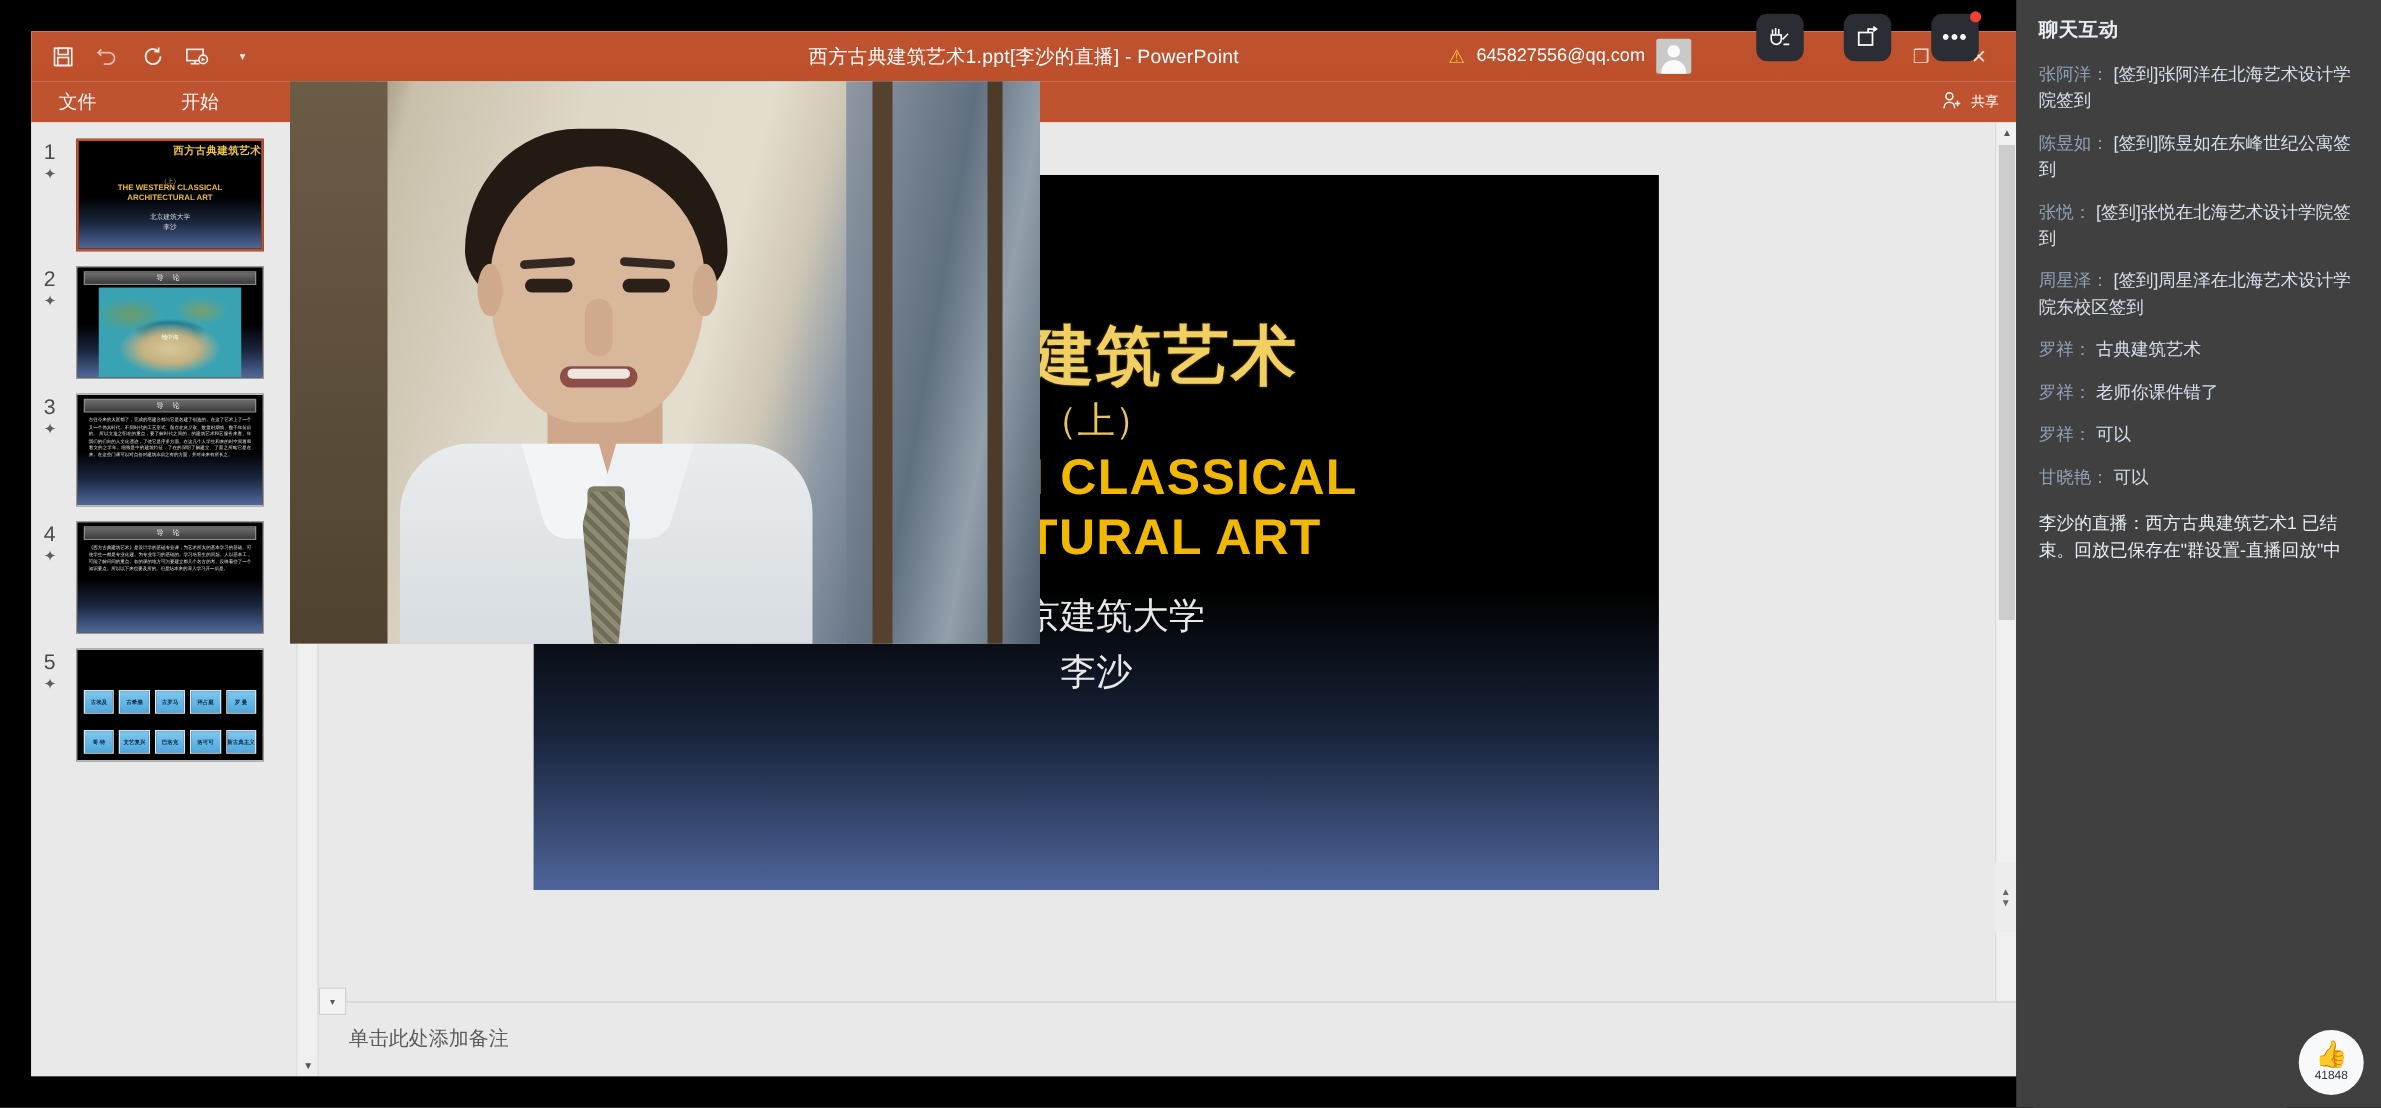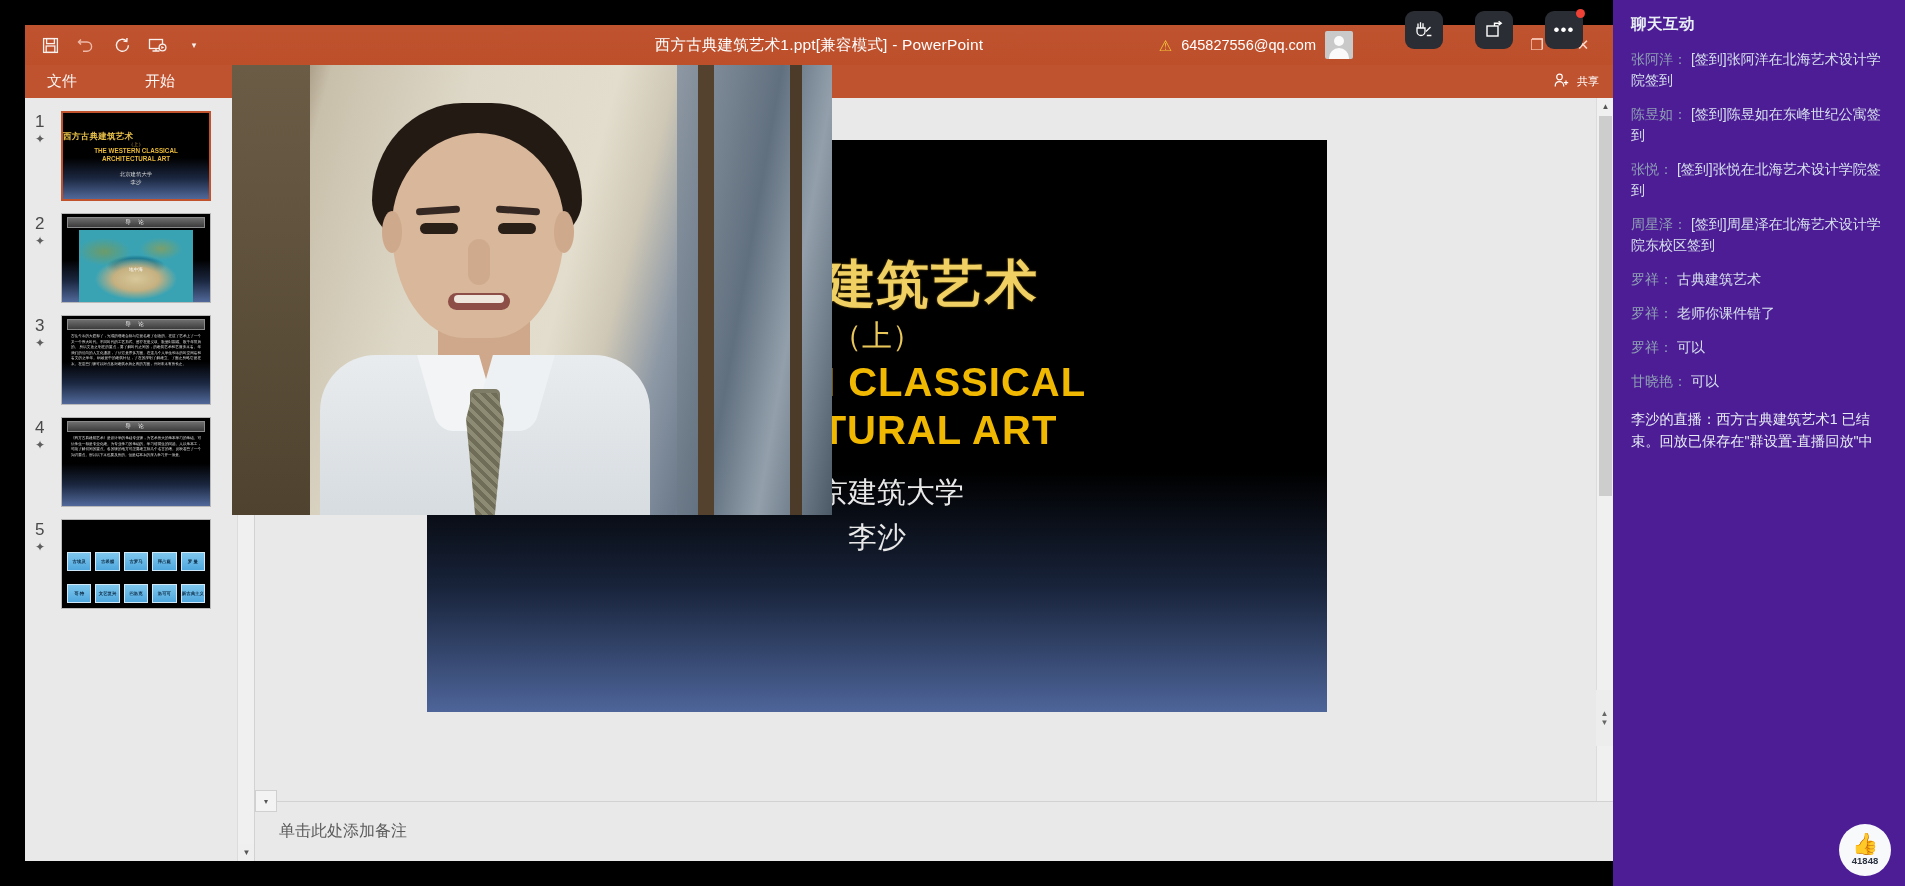--- a/index.html
+++ b/index.html
@@ -111,21 +111,21 @@
   .thumb {
     width: 150px; height: 90px; background: #000;
     border: 1px solid #b9b9b9; position: relative; overflow: hidden;
   }
   .thumb.sel { border: 2px solid #c0522e; }
   .thumb-grad {
     position: absolute; inset: 0;
     background: linear-gradient(#000 0%, #000 52%, #1b2740 76%, #51699a 100%);
   }
   .th1-t1 {
-    position: absolute; left: 0; right: 0; top: 18px; text-align: left;
+    position: absolute; left: 0; right: 0; top: 2px; text-align: right;
     color: #e8c14a; font-size: 8.5px; font-weight: bold; letter-spacing: .3px;
   }
   .th1-t2 {
     position: absolute; left: 0; right: 0; top: 28px; text-align: center;
     color: #dcb53d; font-size: 5px;
   }
   .th1-t3 {
     position: absolute; left: 0; right: 0; top: 34px; text-align: center;
     color: #e8b93a; font-size: 6.3px; font-weight: bold; line-height: 8px;
   }
@@ -337,21 +337,21 @@
   #fab-more     { left: 1545px; top: 11px; }
   .fab-dot {
     position: absolute; right: -2px; top: -2px;
     width: 9px; height: 9px; border-radius: 50%; background: #ef4136;
   }
 
   
   #chatpanel {
     position: absolute; right: 0; top: 0;
     width: 292px; height: 886px;
-    background: #4c1d95;
+    background: #404040;
     padding: 14px 18px 0 18px;
     overflow: hidden;
   }
   .chat-title {
     color: #e8eef5; font-size: 15.5px; font-weight: bold;
     margin-bottom: 14px; letter-spacing: .5px;
   }
   .chat-msg {
     font-size: 14px; line-height: 21px; margin-bottom: 13px;
     color: #cfd9e6; word-break: break-all;
@@ -362,21 +362,21 @@
     font-size: 14.2px; line-height: 22px; color: #e6ecf4;
     margin-top: 16px; word-break: break-all;
   }
   .like-fab {
     position: absolute; right: 14px; bottom: 10px;
     width: 52px; height: 52px; border-radius: 50%;
     background: #f8f9fb;
     display: flex; flex-direction: column; align-items: center; justify-content: center;
   }
   .like-glyph { color: #ff8c21; font-size: 21px; line-height: 20px; }
-  .like-count { color: #2b3440; font-size: 9.5px; margin-top: 1px; font-weight: bold; }
+  .like-count { color: #2b3440; font-size: 9.5px; margin-top: 1px; }
 </style>
 </head>
 <body>
 
 <div id="root">
 
   <div id="ppt-window">
 
     <div class="titlebar">
       <div class="qat">
@@ -403,21 +403,21 @@
           <svg width="20" height="17" viewBox="0 0 20 17" fill="none" stroke="#fff" stroke-width="1.3">
             <rect x="1.5" y="2.5" width="13" height="9"></rect>
             <path d="M8 11.5 V14 M4.5 14 H11.5"></path>
             <circle cx="14.5" cy="10.5" r="3.4" fill="#c0532f"></circle>
             <path d="M13.3 8.9 L16.2 10.5 L13.3 12.1 Z" fill="#fff" stroke="none"></path>
           </svg>
         </span>
         <span class="qat-ico" style="font-size:9px;">▾</span>
       </div>
 
-      <div class="title-text">西方古典建筑艺术1.ppt[兼容模式]  -  PowerPoint</div>
+      <div class="title-text">西方古典建筑艺术1.ppt[李沙的直播]  -  PowerPoint</div>
 
       <div class="acct">
         <span class="warn-ico">⚠</span>
         <span>645827556@qq.com</span>
         <span class="avatar"></span>
       </div>
 
       <div class="wincontrols">
         <span class="wc-btn">—</span>
         <span class="wc-btn">❐</span>

